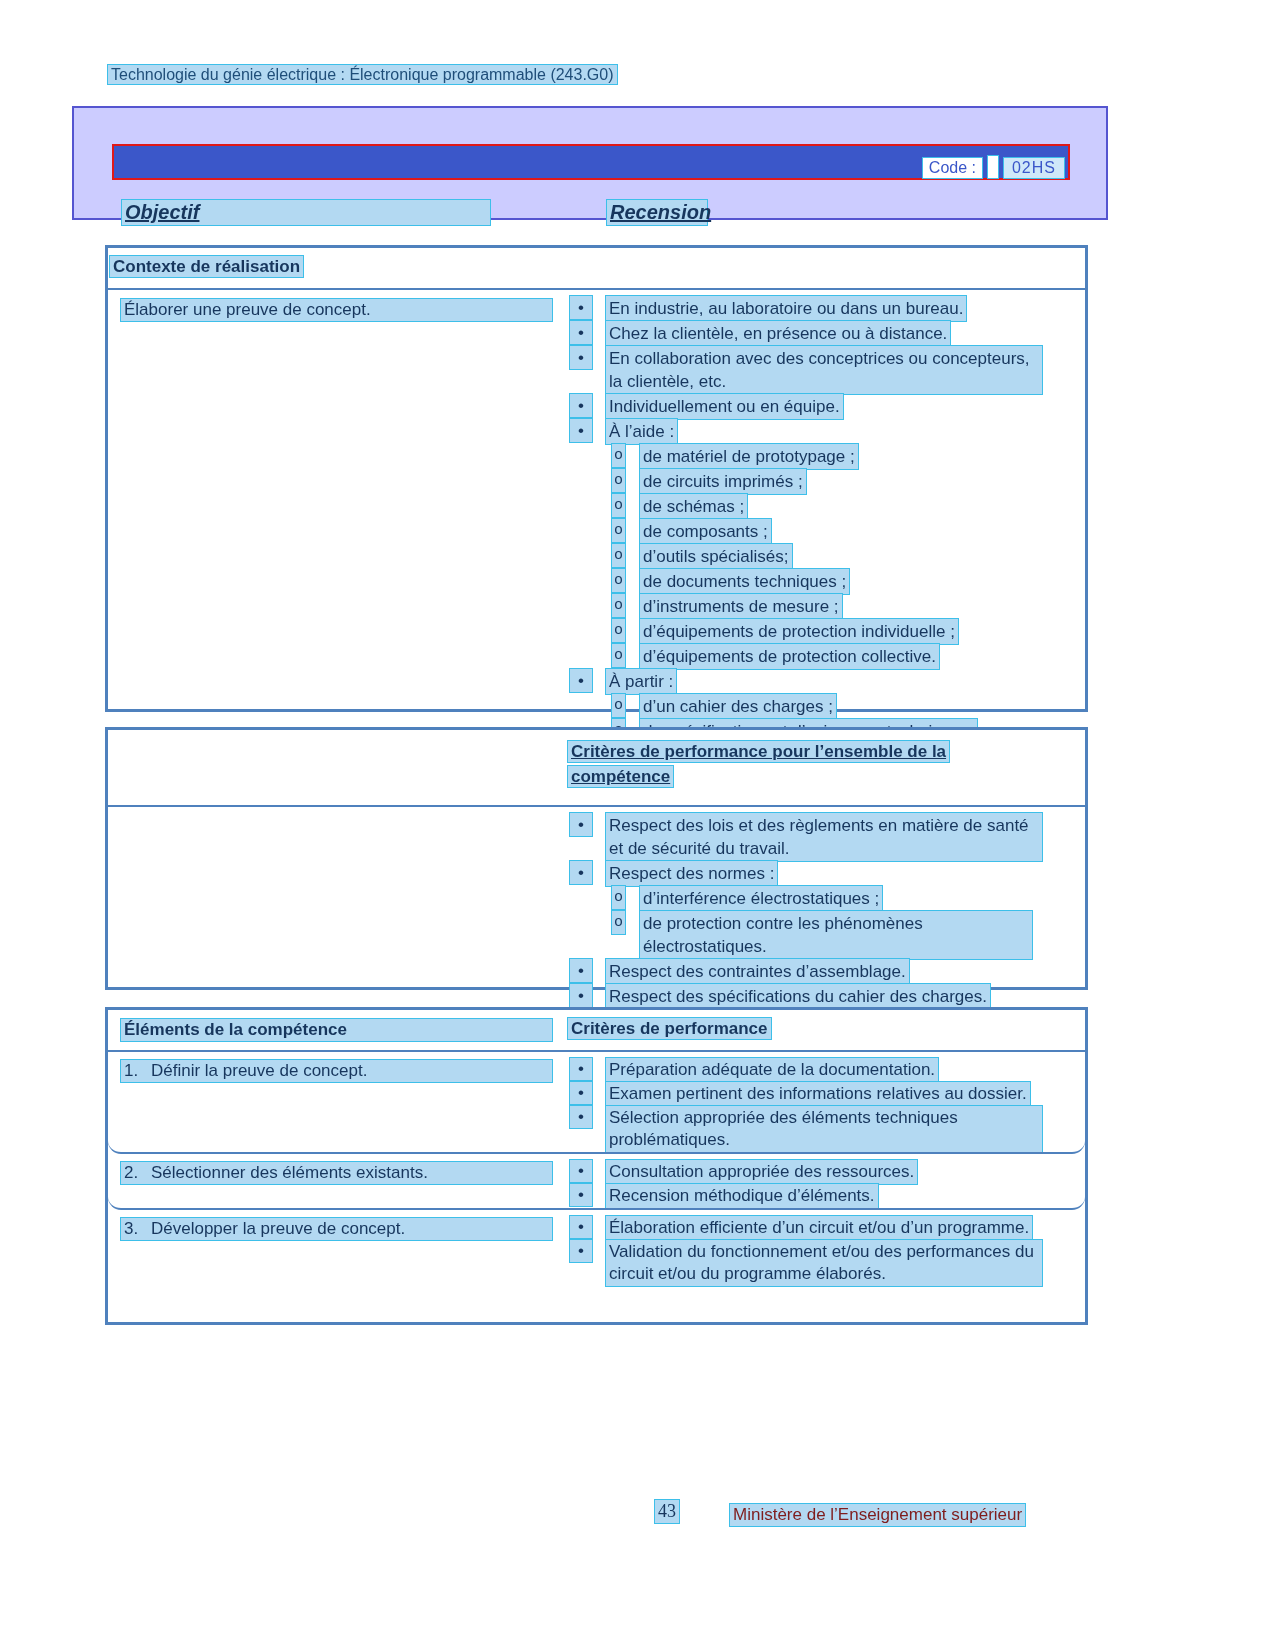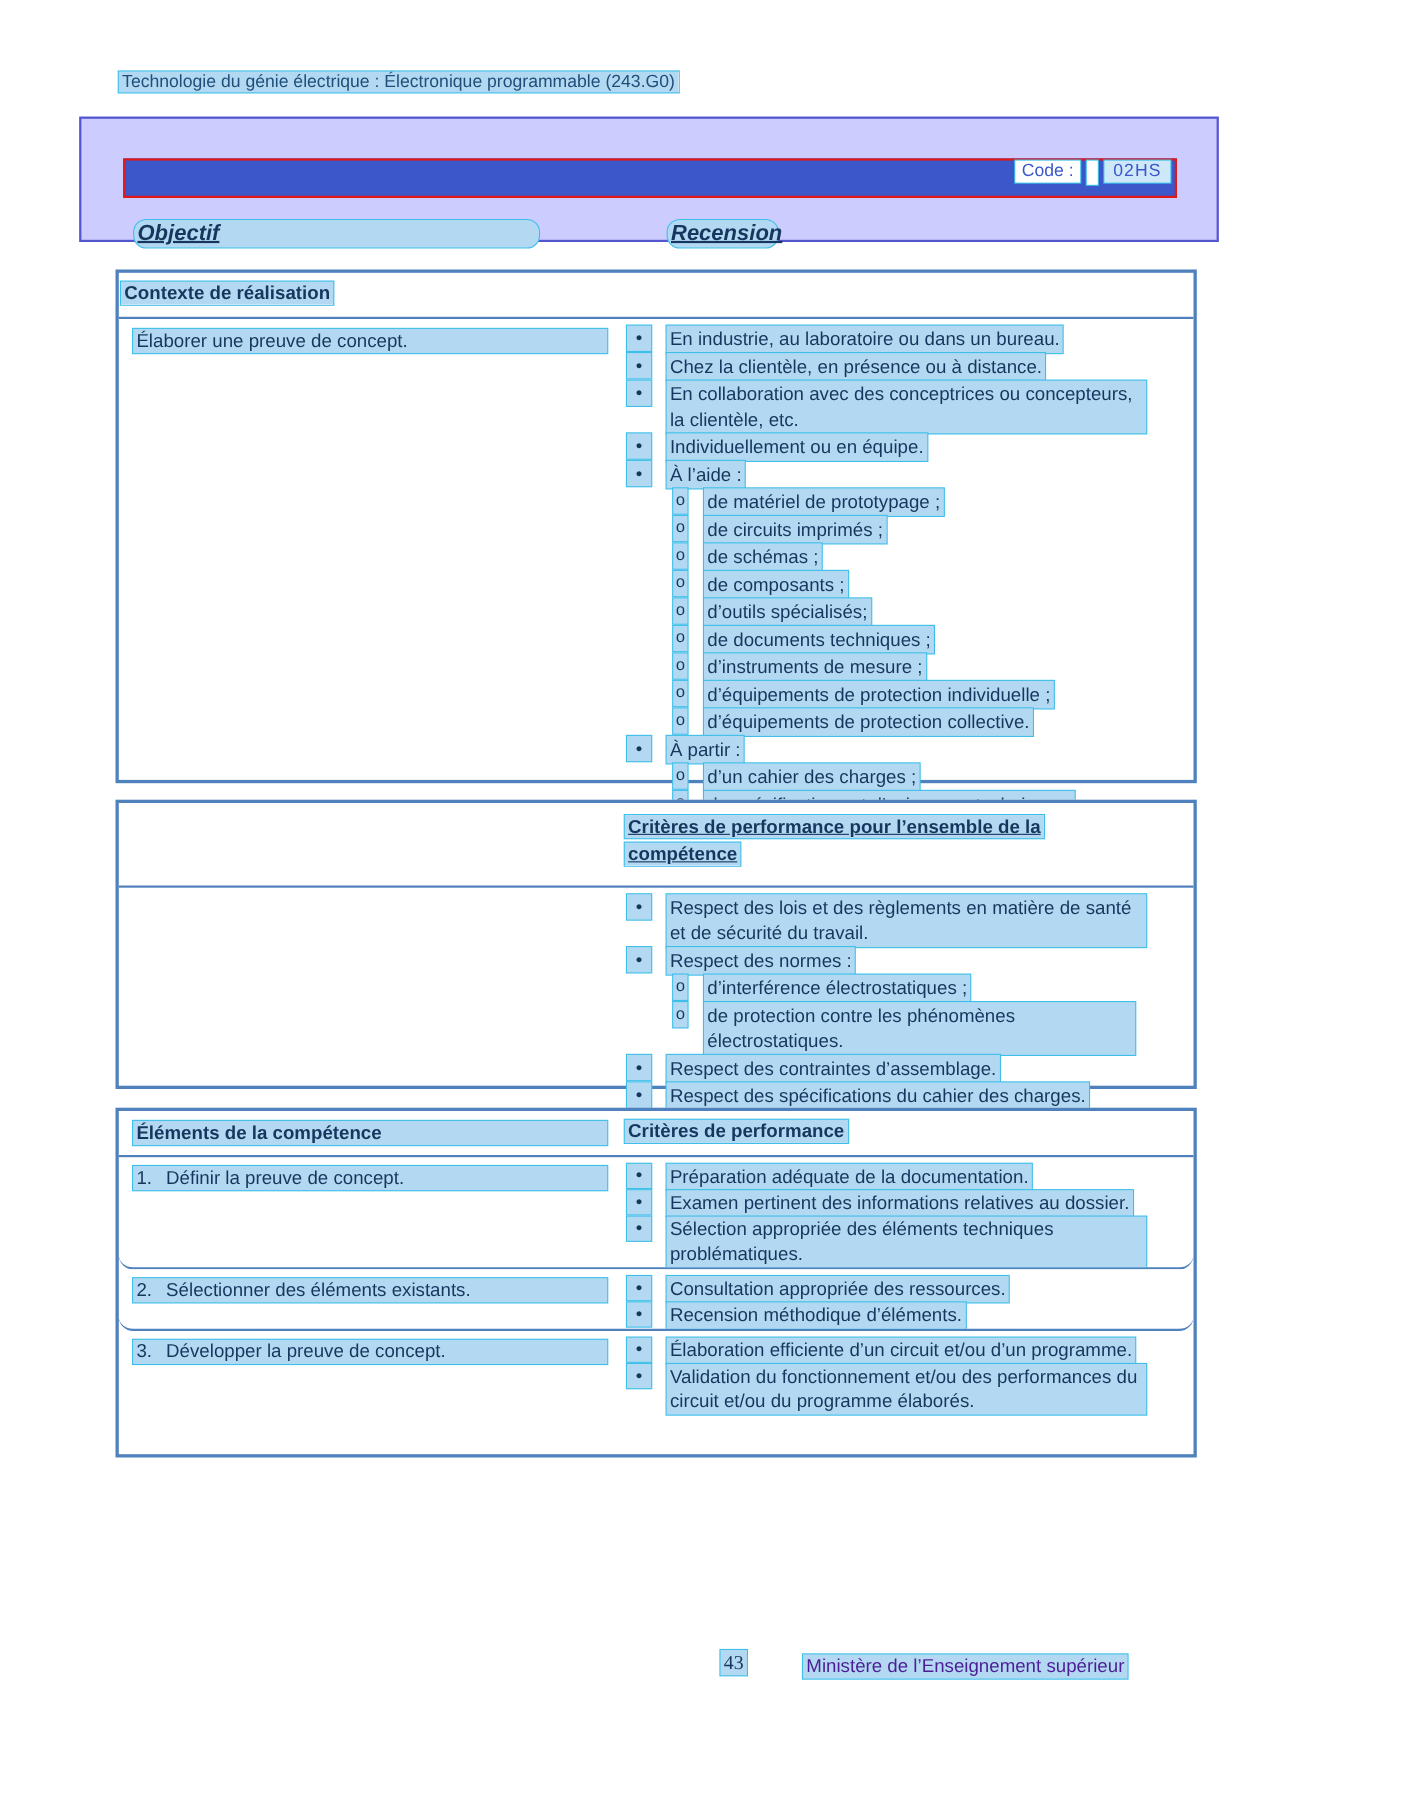--- a/index.html
+++ b/index.html
@@ -25,29 +25,29 @@
   .doc-header { position: absolute; left: 108px; top: 66px; font-size: 16px; color: #1f4e79; }
 
   
   .panel {
     position: absolute; left: 72px; top: 106px; width: 1036px; height: 114px;
     background: #ccccff; border: 2px solid #5555d0;
   }
   .code-bar {
     position: absolute; left: 38px; top: 36px; width: 958px; height: 36px;
     background: #3b57c9; border: 2px solid #e01818;
-    display: flex; align-items: flex-start; justify-content: flex-end;
+    display: flex; align-items: flex-end; justify-content: flex-end;
     padding-right: 4px; gap: 6px;
   }
   .code-label { background:#ffffff; box-shadow:0 0 0 1px #3dbfe9; color:#3b57c9; padding:1px 6px; font-size:16px; }
   .code-sep   { width:10px; height:22px; background:#ffffff; box-shadow:0 0 0 1px #3dbfe9; display:inline-block; }
   .code-value { background:#cfe8f9; box-shadow:0 0 0 1px #3dbfe9; color:#3b57c9; padding:1px 8px; font-size:16px; letter-spacing:1px; }
   .obj-label, .std-label {
     position: absolute; top: 92px; font-size: 20px; font-weight: bold; font-style: italic;
-    text-decoration: underline; color: #17365d; border-radius: 11px;
+    text-decoration: underline; color: #17365d;
   }
   .obj-label { left: 48px; width: 368px; }
   .std-label { left: 533px; width: 100px; }
 
   
   .table { position: absolute; left: 105px; width: 983px; border: 3px solid #4f81bd; background: #fff; }
   .t1 { top: 245px;  height: 467px; }
   .t2 { top: 727px;  height: 263px; }
   .t3 { top: 1007px; height: 318px; }
 
@@ -78,21 +78,21 @@
   .t3-row:last-child { border-bottom: none; flex: 1; }
   .t3-row .cell-left { padding-top: 8px; font-size: 17px; }
   .t3 .b-row { line-height: 22px; }
   .num { display: inline-block; width: 27px; }
 
   
   .page-num {
     position: absolute; left: 655px; top: 1500px;
     font-family: "Liberation Serif", "DejaVu Serif", serif; font-size: 18px; color: #17365d;
   }
-  .ministry { position: absolute; left: 730px; top: 1504px; font-size: 17px; color: #4c1d95; }
+  .ministry { position: absolute; left: 730px; top: 1504px; font-size: 17px; color: #7f1d1d; }
 </style>
 </head>
 <body>
 
 <div class="doc-header">
   <span class="hl">Technologie du génie électrique : Électronique programmable (243.G0)</span>
 </div>
 
 <div class="panel">
   <div class="code-bar">

